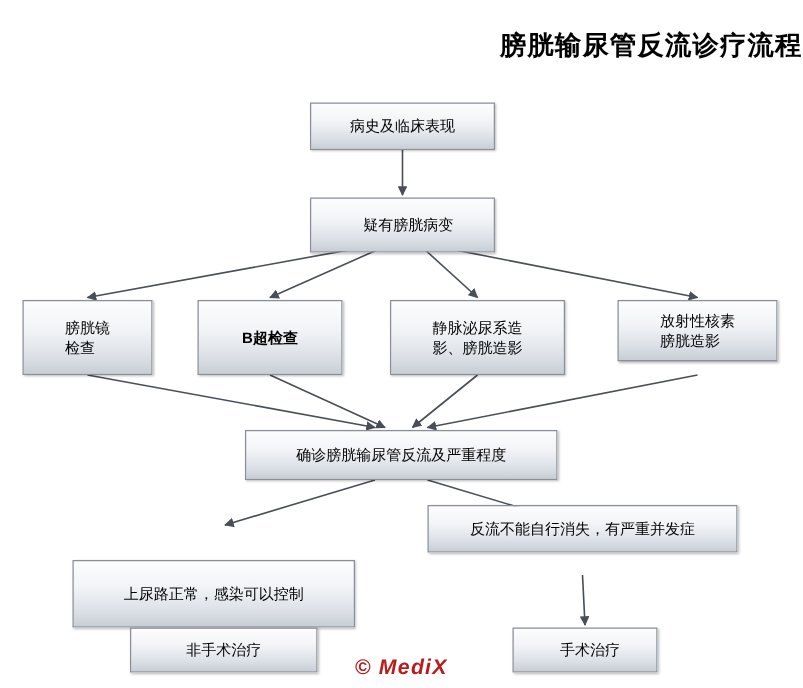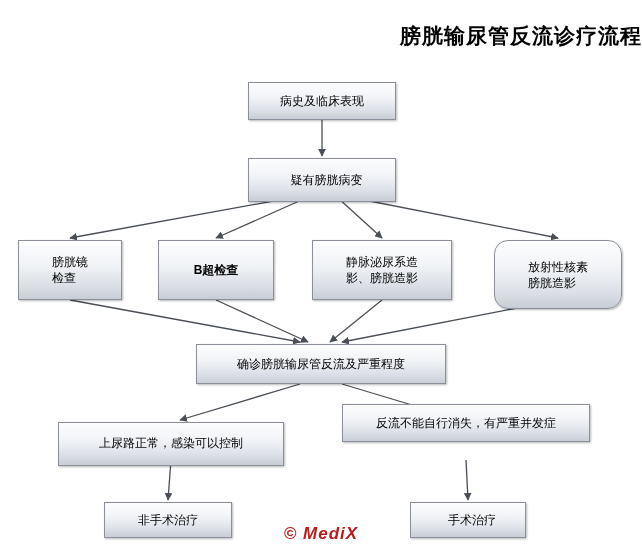--- a/index.html
+++ b/index.html
@@ -118,38 +118,38 @@
 
   <div class="node" style="left:158px; top:240px; width:116px; height:60px;">
     <span style="white-space:pre-line;font-weight:bold;">B超检查</span>
   </div>
 
   <div class="node" style="left:312px; top:240px; width:140px; height:60px;">
     <span style="white-space:pre-line;">静脉泌尿系造
 影、膀胱造影</span>
   </div>
 
-  <div class="node" style="left:494px; top:240px; width:128px; height:69px;border-radius:14px;">
+  <div class="node" style="left:494px; top:240px; width:128px; height:49px;">
     <span style="white-space:pre-line;">放射性核素
 膀胱造影</span>
   </div>
 
   <div class="node" style="left:196px; top:344px; width:250px; height:40px;">
     <span>确诊膀胱输尿管反流及严重程度</span>
   </div>
 
-  <div class="node" style="left:58px; top:422px; width:226px; height:44px;font-family:Liberation Mono, monospace;">
+  <div class="node" style="left:58px; top:448px; width:226px; height:54px;">
     <span>上尿路正常，感染可以控制</span>
   </div>
 
   <div class="node" style="left:342px; top:404px; width:248px; height:38px;">
     <span>反流不能自行消失，有严重并发症</span>
   </div>
 
-  <div class="node" style="left:104px; top:502px; width:128px; height:36px;">
+  <div class="node" style="left:104px; top:502px; width:150px; height:36px;">
     <span>非手术治疗</span>
   </div>
 
   <div class="node" style="left:410px; top:502px; width:116px; height:36px;padding-left:12px;">
     <span>手术治疗</span>
   </div>
 
   <div id="watermark">© MediX</div>
 
 </div>

